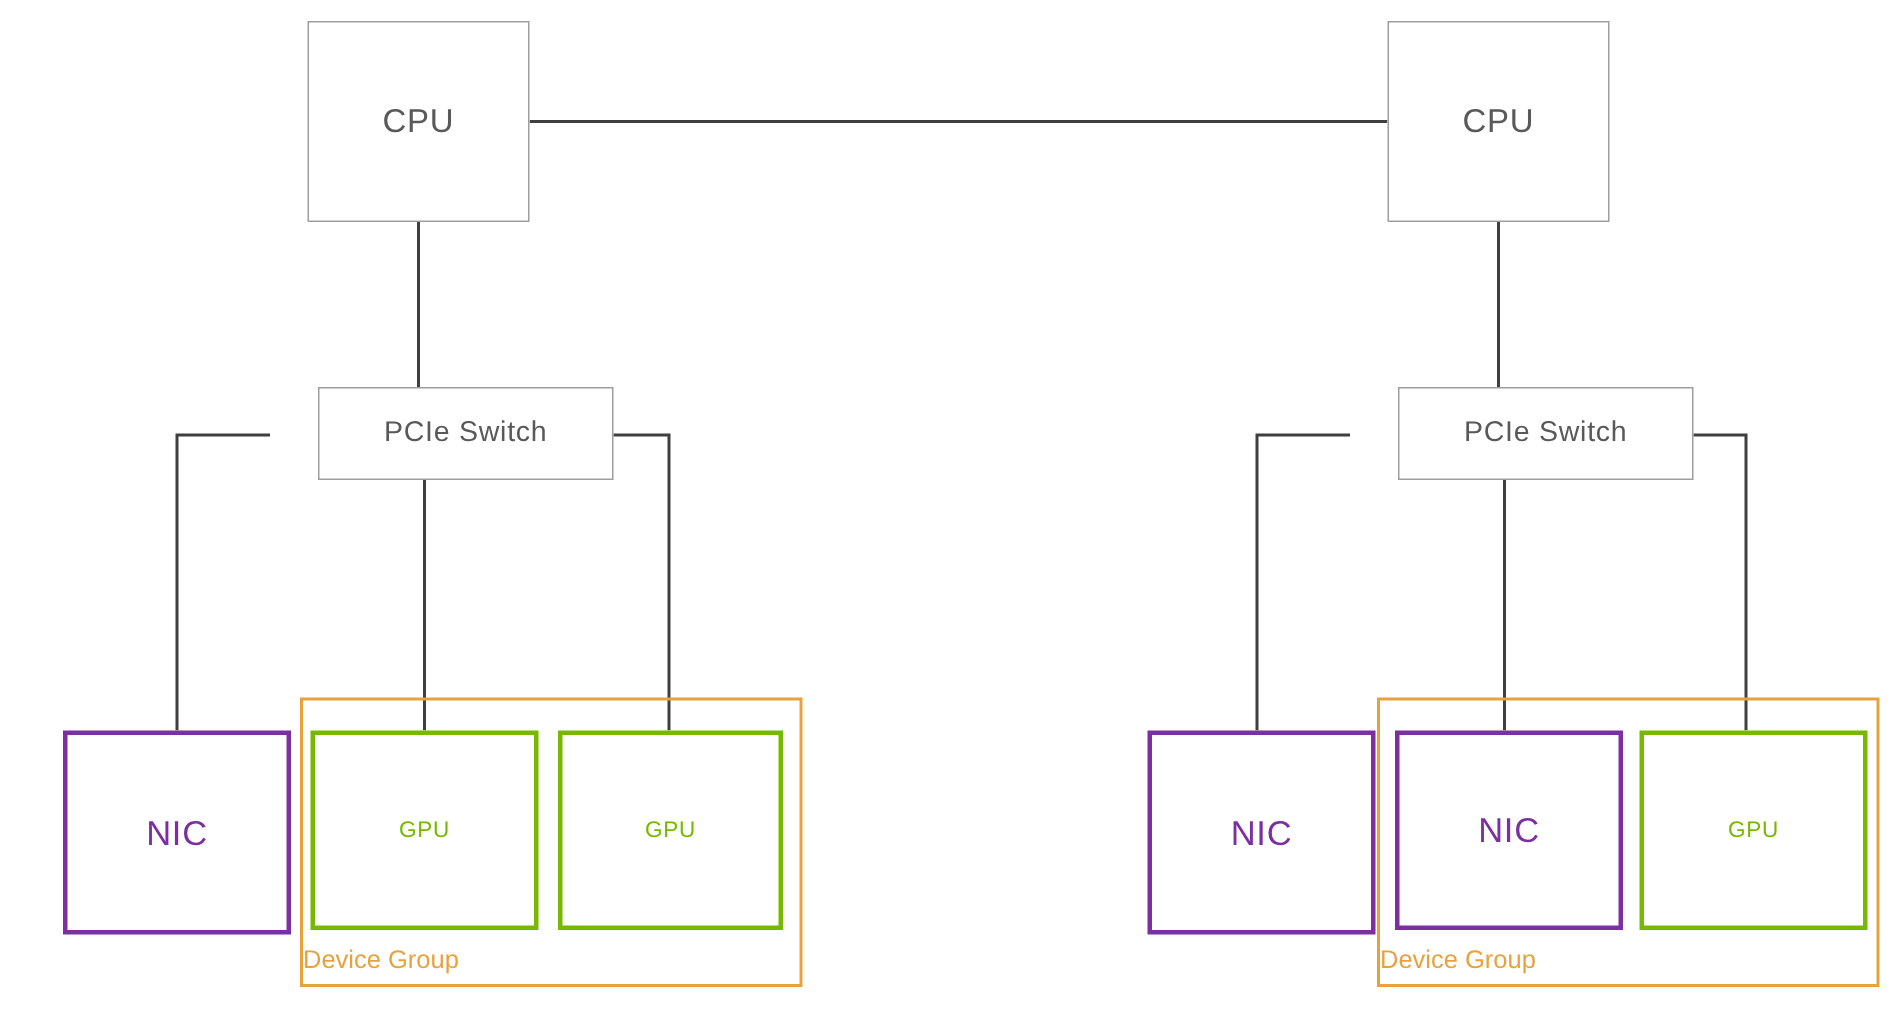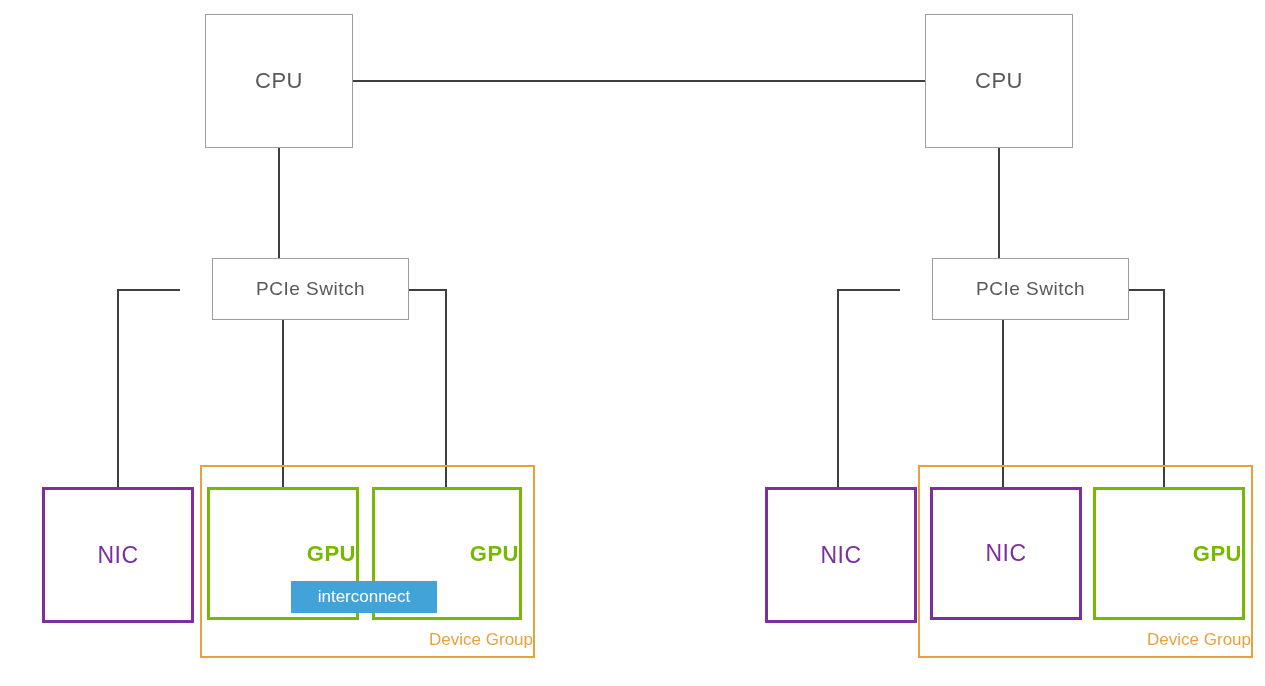--- a/index.html
+++ b/index.html
@@ -49,37 +49,36 @@
   .node.purple {
     border: 3px solid var(--nic, #7b2fa0);
     color: var(--nic, #7b2fa0);
     font-weight: normal;
     font-size: 23px;
     letter-spacing: 0.5px;
   }
   .node.green {
     border: 3px solid var(--gpu, #76b900);
     color: var(--gpu, #76b900);
-    font-weight: bold;
-    font-size: 22px;
+    font-weight: normal;
+    font-size: 15px;
     letter-spacing: 0.5px;
-    justify-content: flex-end;
   }
   .group {
     position: absolute;
     box-sizing: border-box;
     border: 2.5px solid var(--group, #e8a23d);
     background: transparent;
   }
   .group-label {
     position: absolute;
     left: 0;
     right: 0;
     bottom: 6px;
-    text-align: right;
+    text-align: left;
     color: var(--group, #e8a23d);
     font-size: 17px;
   }
   .interconnect {
     position: absolute;
     box-sizing: border-box;
     background: var(--interconnect_bg, #41a3d8);
     color: var(--interconnect_text, #ffffff);
     display: flex;
     align-items: center;
@@ -145,17 +144,14 @@
   </div>
 
   <div class="node purple" style="left:930px; top:487px; width:152px; height:133px;">
     <span>NIC</span>
   </div>
 
   <div class="node green" style="left:1093px; top:487px; width:152px; height:133px;">
     <span>GPU</span>
   </div>
 
-  <div class="interconnect" style="left:291px; top:581px; width:146px; height:32px;">
-    <span>interconnect</span>
-  </div>
 
 </div>
 
 </body></html>

